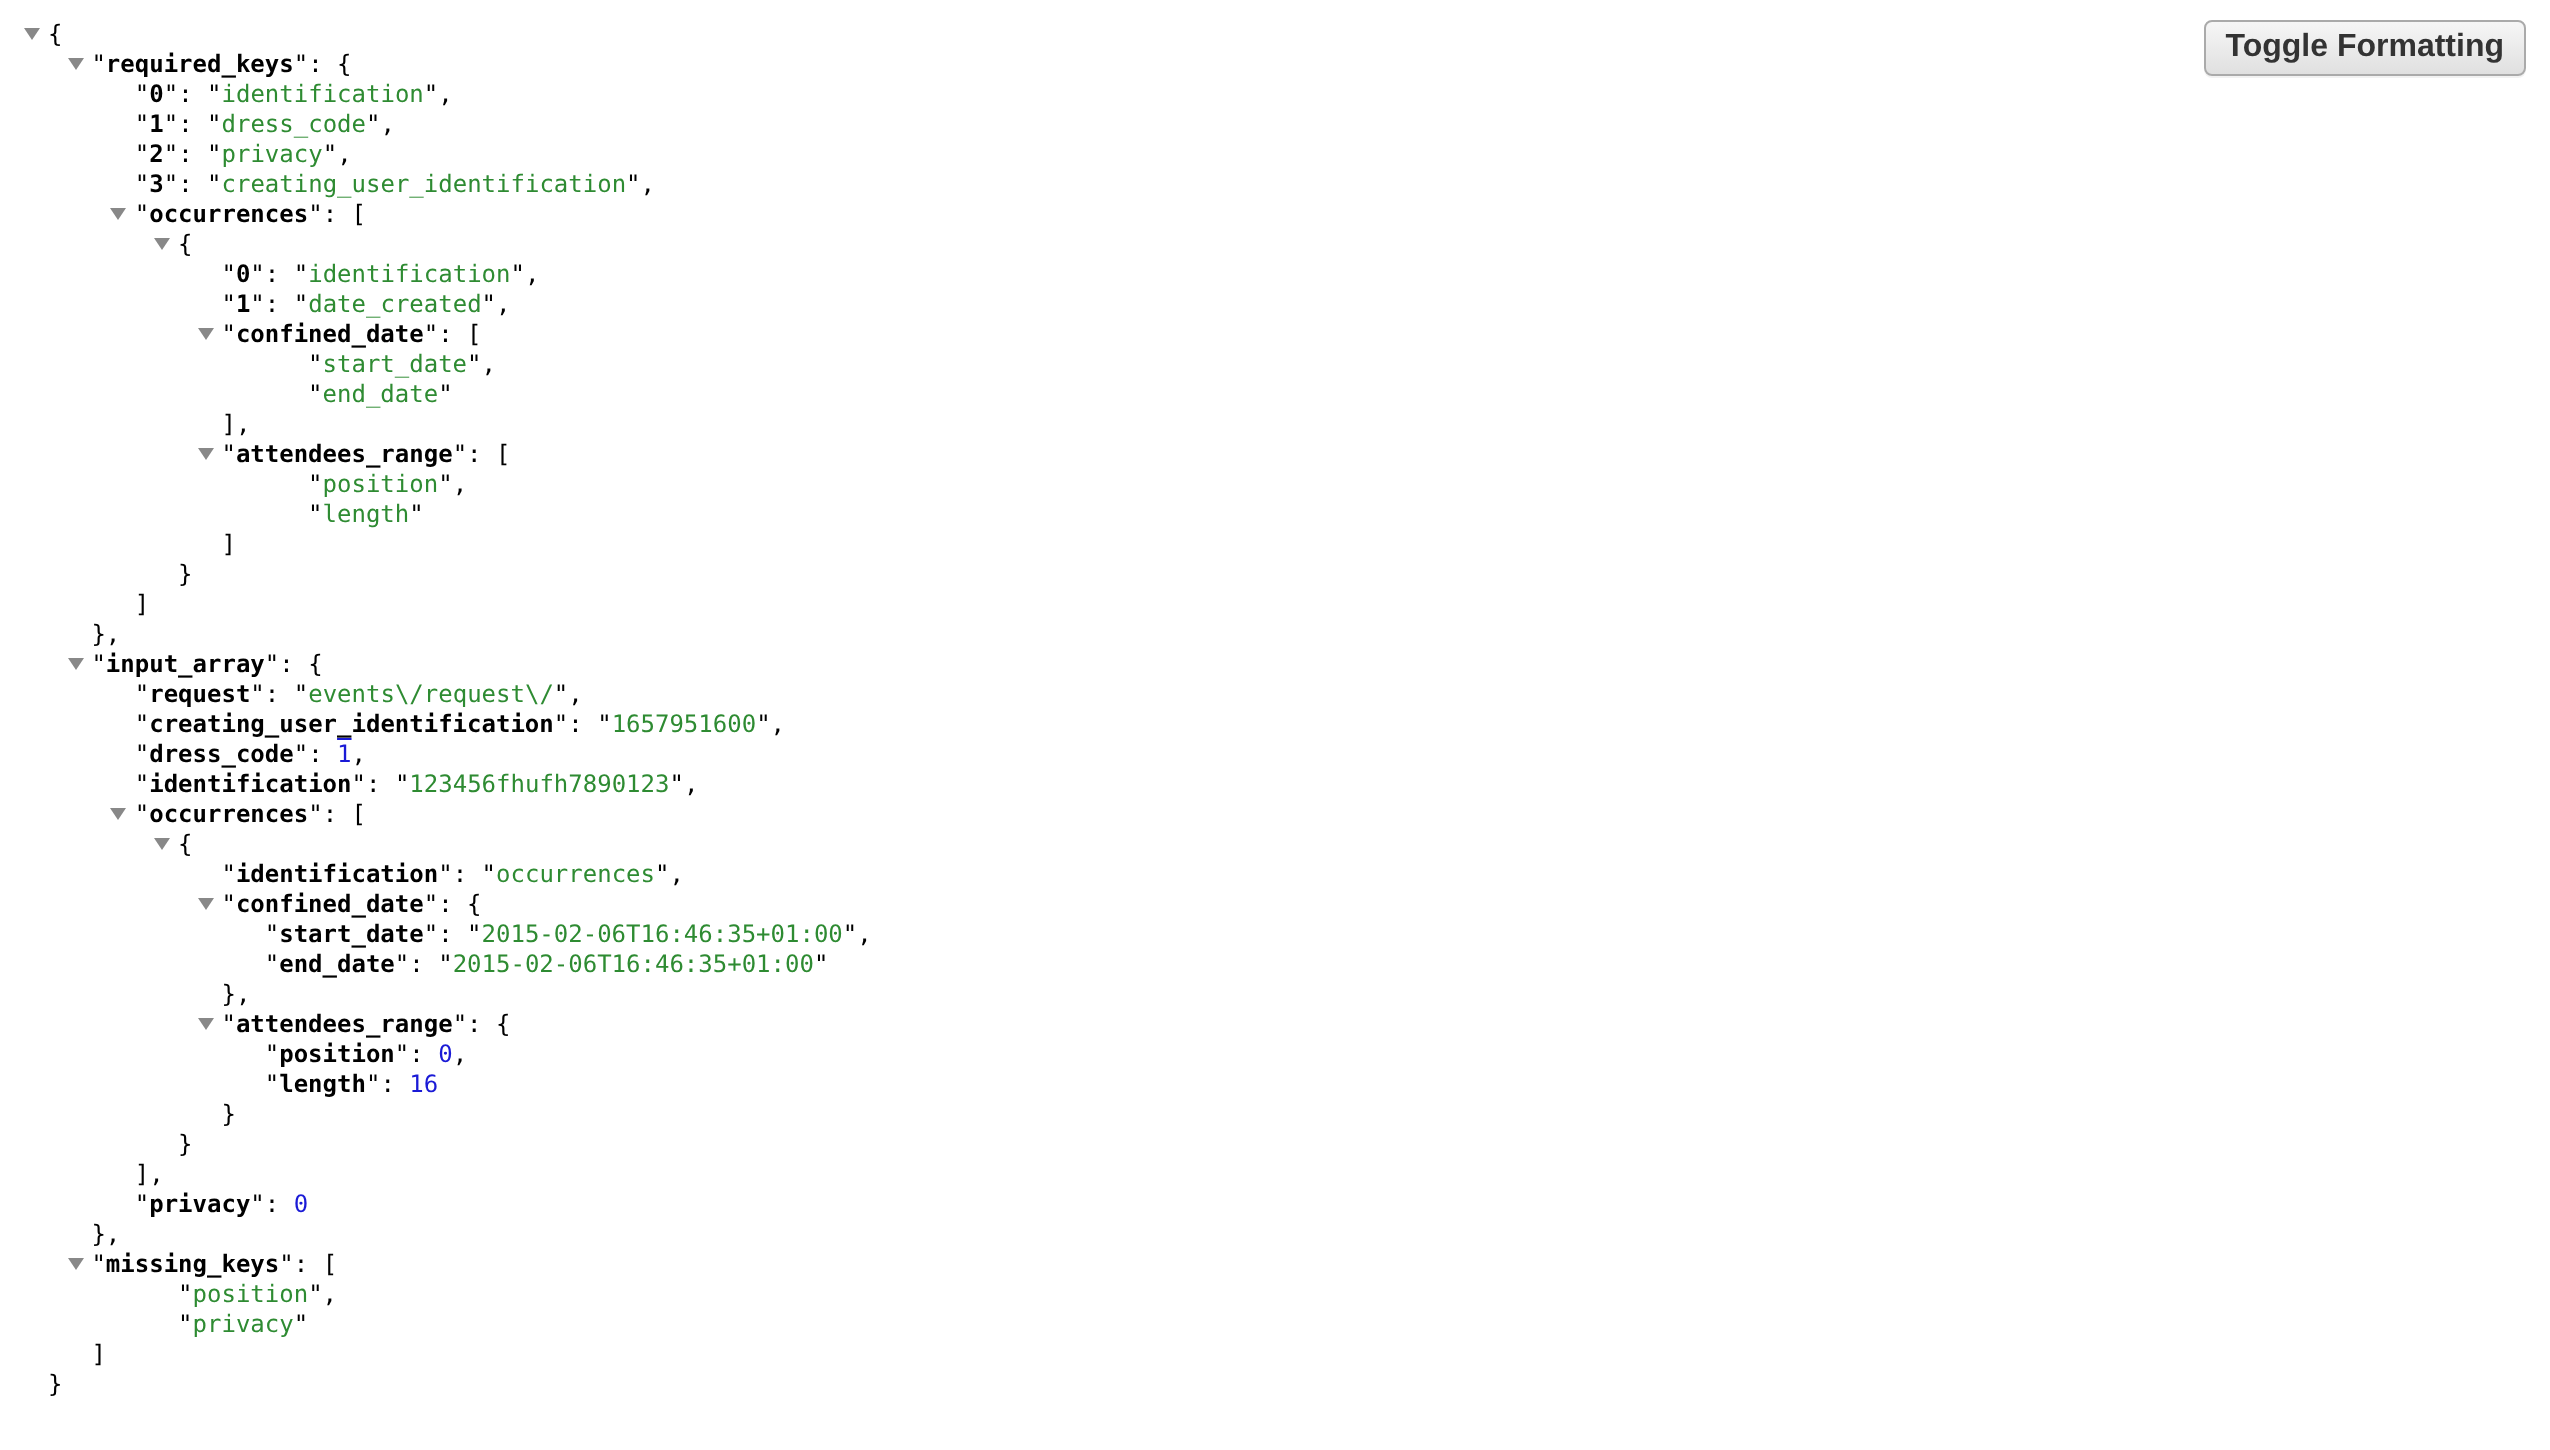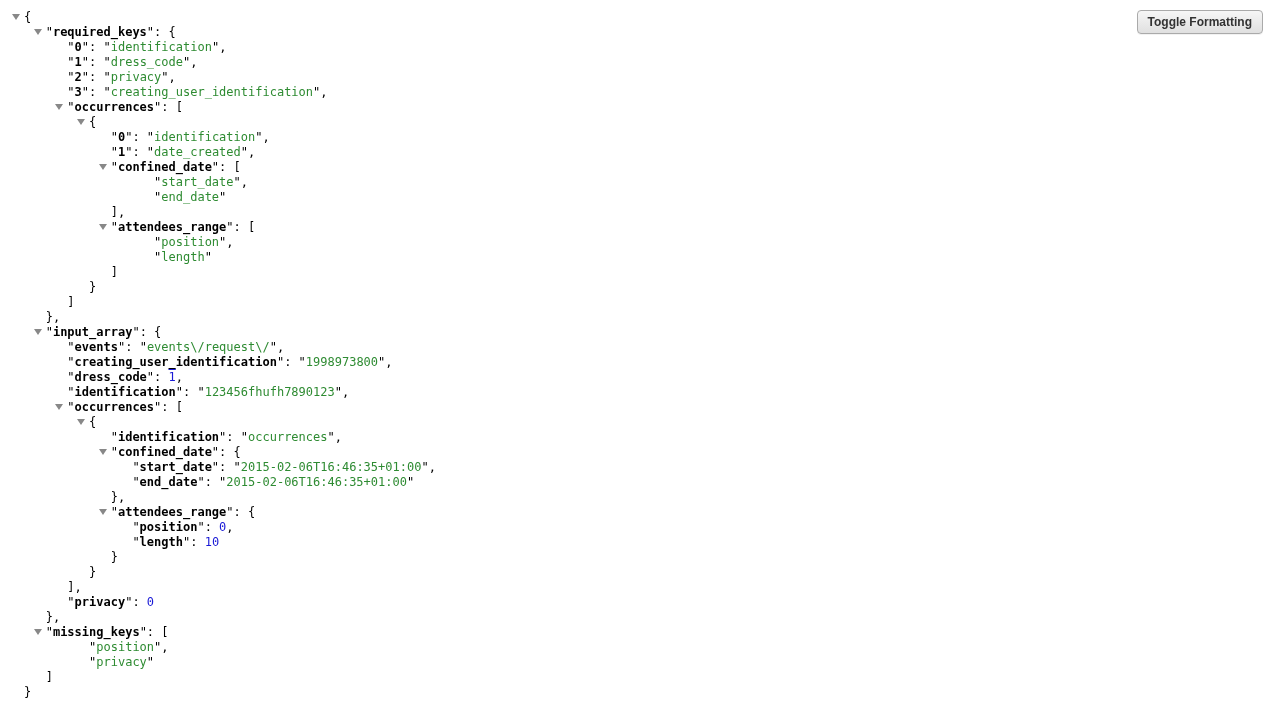--- a/index.html
+++ b/index.html
@@ -19,21 +19,21 @@
     padding: 10px 12px;
   }
   .toggle-btn {
     position: absolute;
     top: 10px;
     right: 12px;
     background: linear-gradient(#f6f6f6, #e0e0e0);
     border: 1px solid #aaa;
     border-radius: 4px;
     font-family: -apple-system, Helvetica, Arial, sans-serif;
-    font-size: 12px;
+    font-size: 16px;
     font-weight: 600;
     color: #333;
     padding: 4px 10px;
     cursor: pointer;
     box-shadow: 0 1px 0 rgba(0,0,0,0.05);
   }
   .line { white-space: pre; }
   .tog {
     display: inline-block;
     width: 0; height: 0;
@@ -72,34 +72,34 @@
       <div class="line">                  <span class="notg"></span><span class="q">"</span><span class="s">end_date</span><span class="q">"</span></div>
       <div class="line">            <span class="notg"></span><span class="p">]</span><span class="p">,</span></div>
       <div class="line">            <span class="tog"></span><span class="q">"</span><span class="k">attendees_range</span><span class="q">"</span><span class="p">: </span><span class="p">[</span></div>
       <div class="line">                  <span class="notg"></span><span class="q">"</span><span class="s">position</span><span class="q">"</span><span class="p">,</span></div>
       <div class="line">                  <span class="notg"></span><span class="q">"</span><span class="s">length</span><span class="q">"</span></div>
       <div class="line">            <span class="notg"></span><span class="p">]</span></div>
       <div class="line">         <span class="notg"></span><span class="p">}</span></div>
       <div class="line">      <span class="notg"></span><span class="p">]</span></div>
       <div class="line">   <span class="notg"></span><span class="p">}</span><span class="p">,</span></div>
       <div class="line">   <span class="tog"></span><span class="q">"</span><span class="k">input_array</span><span class="q">"</span><span class="p">: </span><span class="p">{</span></div>
-      <div class="line">      <span class="notg"></span><span class="q">"</span><span class="k">events</span><span class="q">"</span><span class="p">: </span><span class="q">"</span><span class="s">events\/request\/</span><span class="q">"</span><span class="p">,</span></div>
-      <div class="line">      <span class="notg"></span><span class="q">"</span><span class="k">creating_user_identification</span><span class="q">"</span><span class="p">: </span><span class="q">"</span><span class="s">1998973800</span><span class="q">"</span><span class="p">,</span></div>
+      <div class="line">      <span class="notg"></span><span class="q">"</span><span class="k">request</span><span class="q">"</span><span class="p">: </span><span class="q">"</span><span class="s">events\/request\/</span><span class="q">"</span><span class="p">,</span></div>
+      <div class="line">      <span class="notg"></span><span class="q">"</span><span class="k">creating_user_identification</span><span class="q">"</span><span class="p">: </span><span class="q">"</span><span class="s">1657951600</span><span class="q">"</span><span class="p">,</span></div>
       <div class="line">      <span class="notg"></span><span class="q">"</span><span class="k">dress_code</span><span class="q">"</span><span class="p">: </span><span class="na" style="text-decoration:overline">1</span><span class="p">,</span></div>
       <div class="line">      <span class="notg"></span><span class="q">"</span><span class="k">identification</span><span class="q">"</span><span class="p">: </span><span class="q">"</span><span class="s">123456fhufh7890123</span><span class="q">"</span><span class="p">,</span></div>
       <div class="line">      <span class="tog"></span><span class="q">"</span><span class="k">occurrences</span><span class="q">"</span><span class="p">: </span><span class="p">[</span></div>
       <div class="line">         <span class="tog"></span><span class="p">{</span></div>
       <div class="line">            <span class="notg"></span><span class="q">"</span><span class="k">identification</span><span class="q">"</span><span class="p">: </span><span class="q">"</span><span class="s">occurrences</span><span class="q">"</span><span class="p">,</span></div>
       <div class="line">            <span class="tog"></span><span class="q">"</span><span class="k">confined_date</span><span class="q">"</span><span class="p">: </span><span class="p">{</span></div>
       <div class="line">               <span class="notg"></span><span class="q">"</span><span class="k">start_date</span><span class="q">"</span><span class="p">: </span><span class="q">"</span><span class="s">2015-02-06T16:46:35+01:00</span><span class="q">"</span><span class="p">,</span></div>
       <div class="line">               <span class="notg"></span><span class="q">"</span><span class="k">end_date</span><span class="q">"</span><span class="p">: </span><span class="q">"</span><span class="s">2015-02-06T16:46:35+01:00</span><span class="q">"</span></div>
       <div class="line">            <span class="notg"></span><span class="p">}</span><span class="p">,</span></div>
       <div class="line">            <span class="tog"></span><span class="q">"</span><span class="k">attendees_range</span><span class="q">"</span><span class="p">: </span><span class="p">{</span></div>
       <div class="line">               <span class="notg"></span><span class="q">"</span><span class="k">position</span><span class="q">"</span><span class="p">: </span><span class="n">0</span><span class="p">,</span></div>
-      <div class="line">               <span class="notg"></span><span class="q">"</span><span class="k">length</span><span class="q">"</span><span class="p">: </span><span class="n">10</span></div>
+      <div class="line">               <span class="notg"></span><span class="q">"</span><span class="k">length</span><span class="q">"</span><span class="p">: </span><span class="n">16</span></div>
       <div class="line">            <span class="notg"></span><span class="p">}</span></div>
       <div class="line">         <span class="notg"></span><span class="p">}</span></div>
       <div class="line">      <span class="notg"></span><span class="p">]</span><span class="p">,</span></div>
       <div class="line">      <span class="notg"></span><span class="q">"</span><span class="k">privacy</span><span class="q">"</span><span class="p">: </span><span class="n">0</span></div>
       <div class="line">   <span class="notg"></span><span class="p">}</span><span class="p">,</span></div>
       <div class="line">   <span class="tog"></span><span class="q">"</span><span class="k">missing_keys</span><span class="q">"</span><span class="p">: </span><span class="p">[</span></div>
       <div class="line">         <span class="notg"></span><span class="q">"</span><span class="s">position</span><span class="q">"</span><span class="p">,</span></div>
       <div class="line">         <span class="notg"></span><span class="q">"</span><span class="s">privacy</span><span class="q">"</span></div>
       <div class="line">   <span class="notg"></span><span class="p">]</span></div>
       <div class="line"><span class="notg"></span><span class="p">}</span></div>

